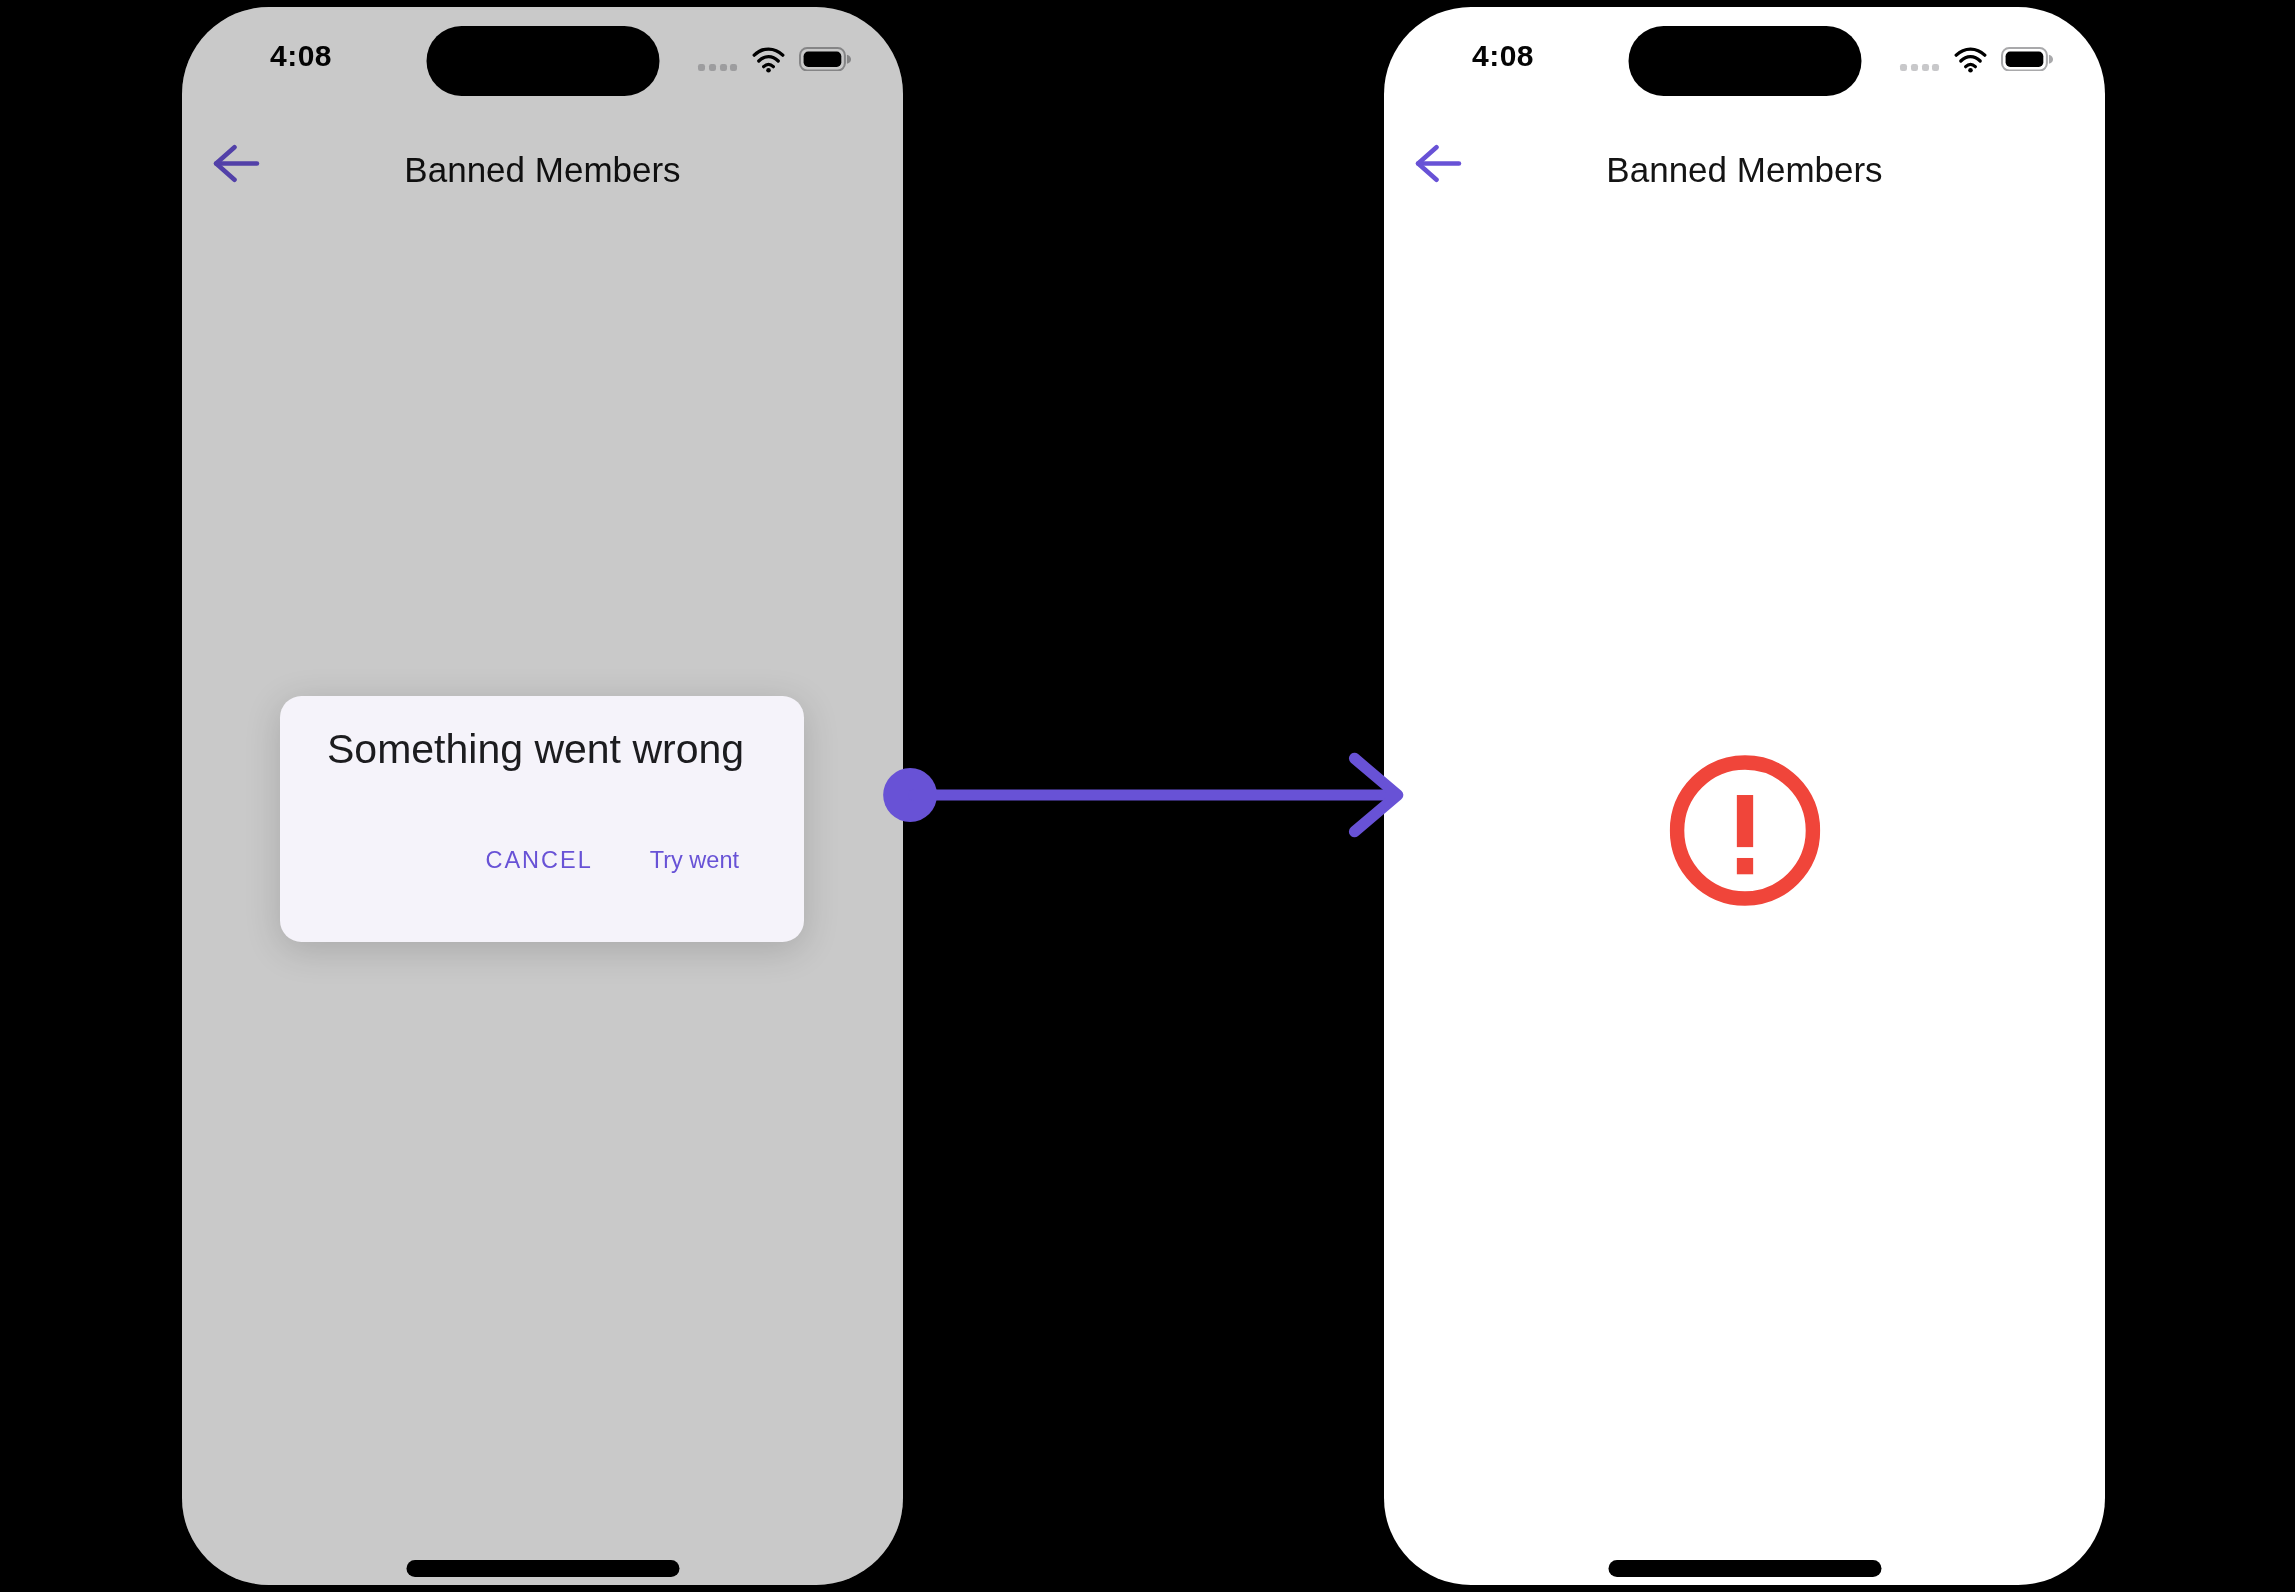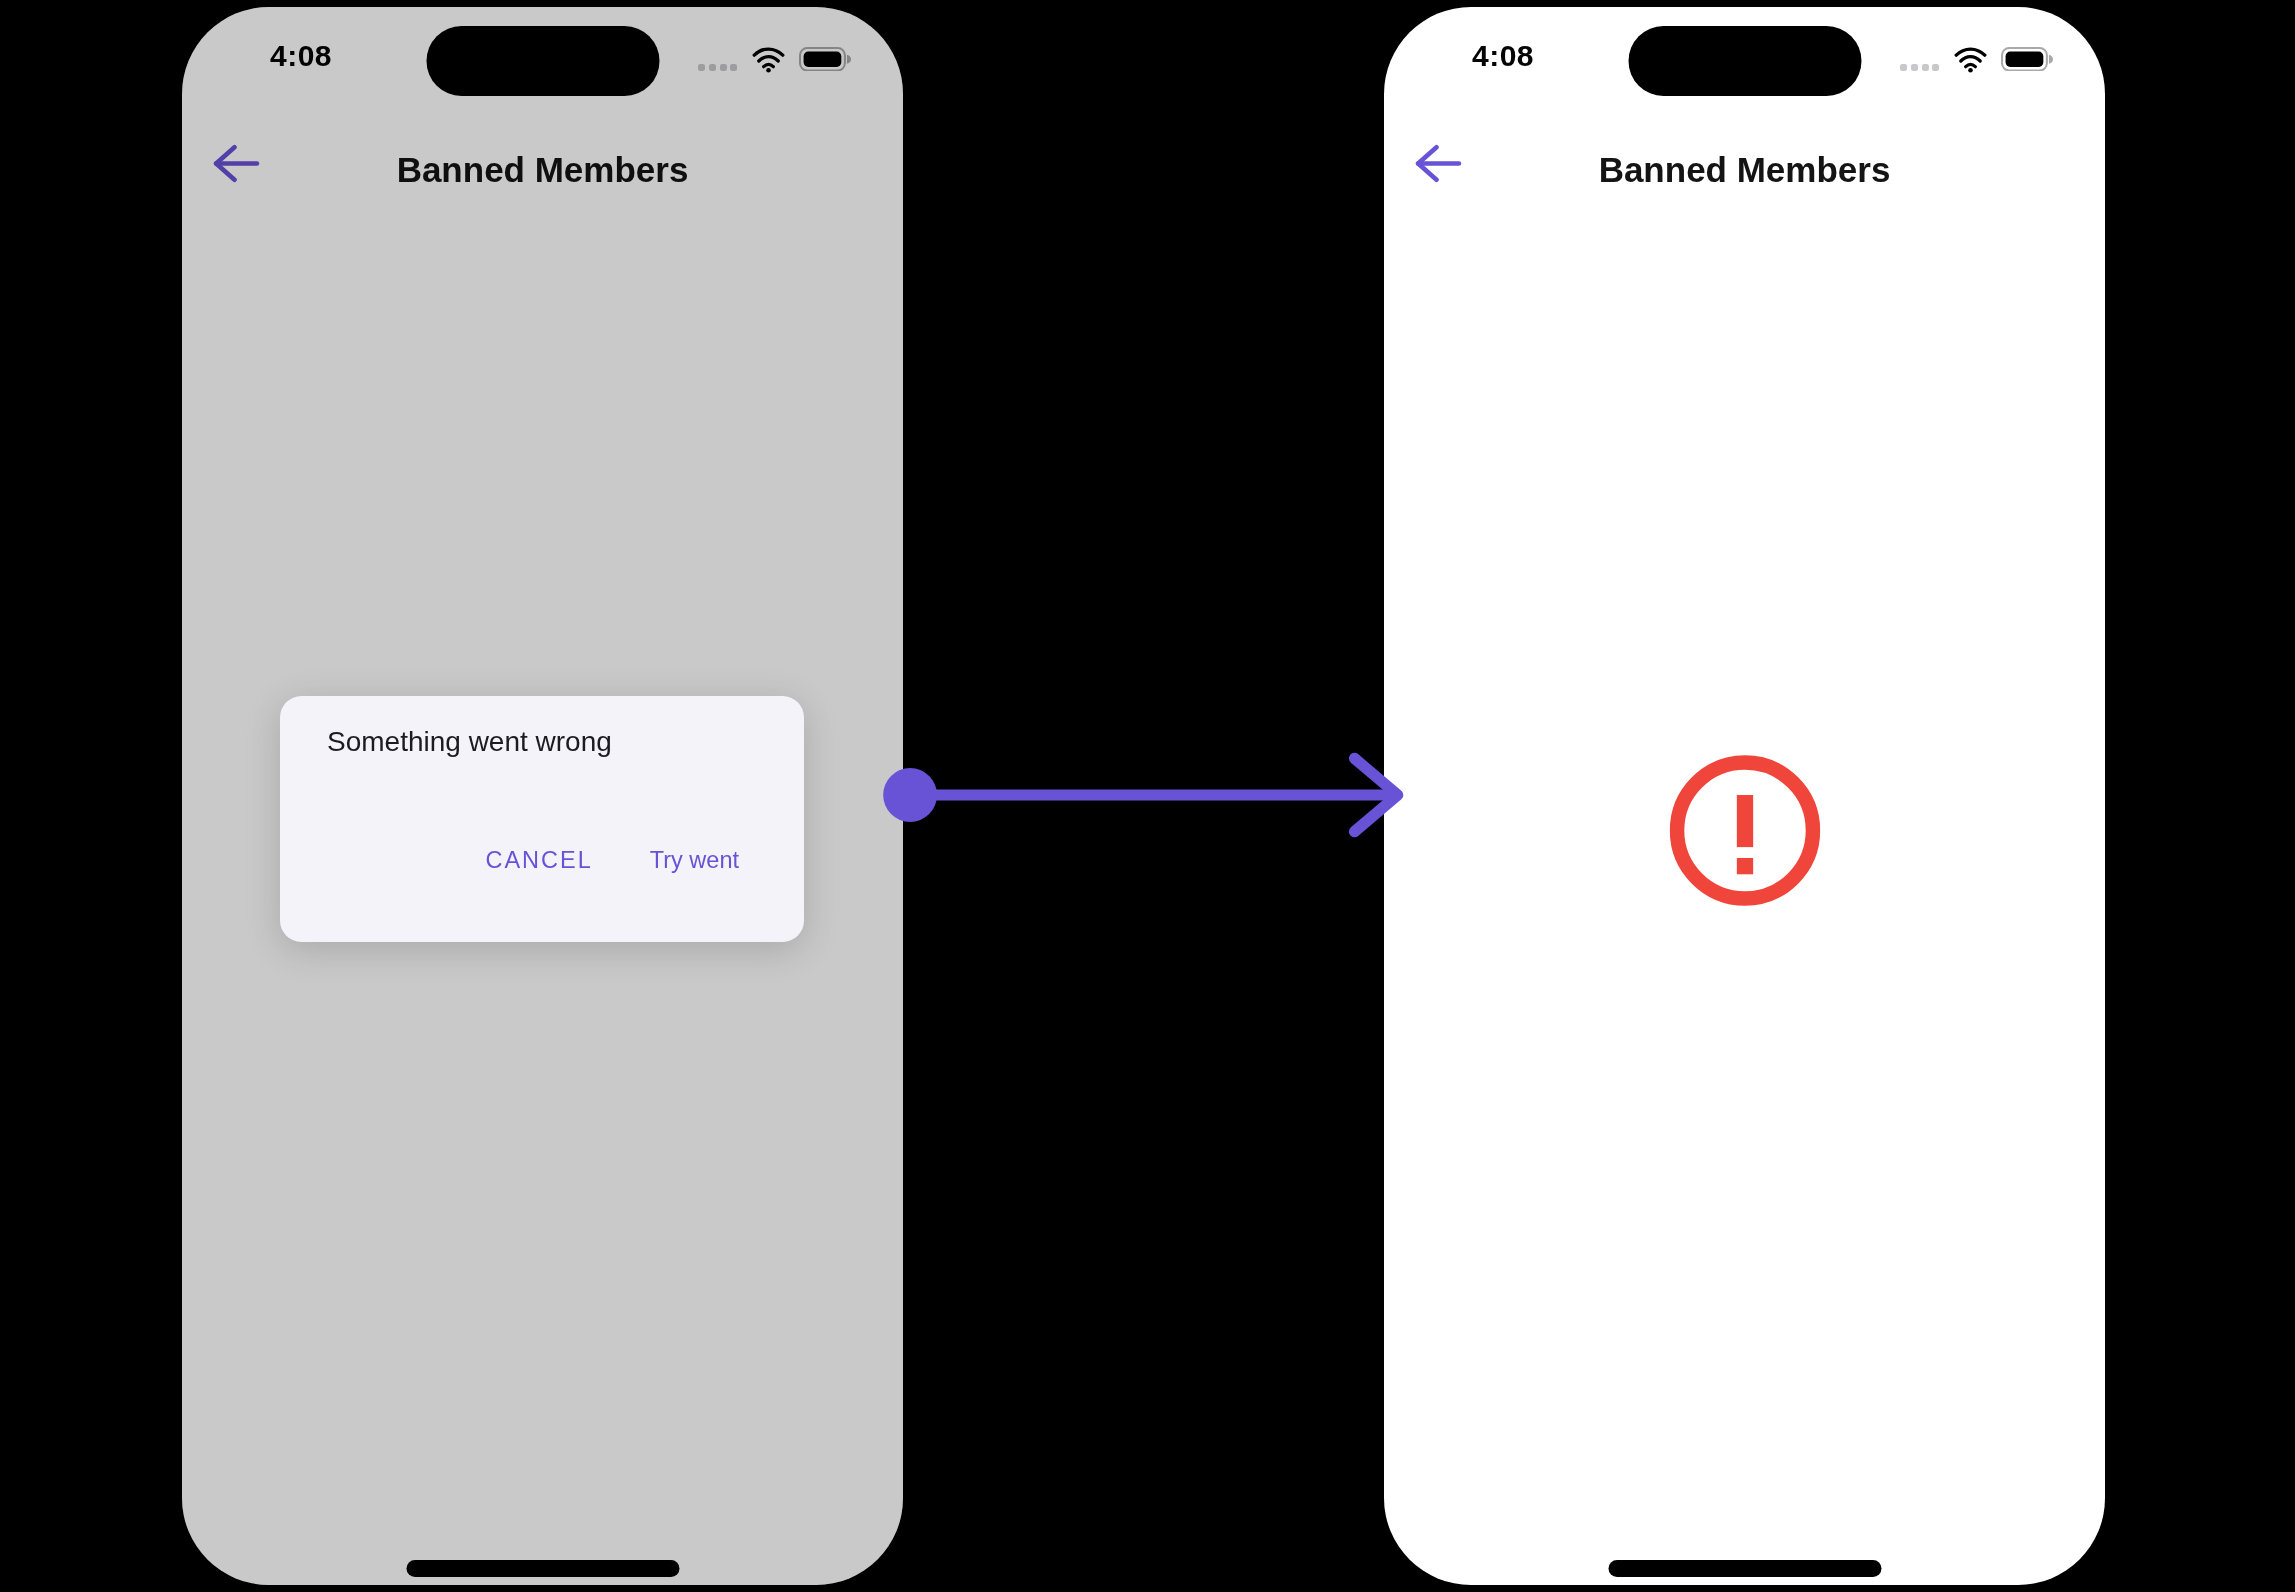--- a/index.html
+++ b/index.html
@@ -19,28 +19,28 @@
           width:233px;height:70px;border-radius:36px;background:#000;}
   .sicons{position:absolute;top:40px;right:52px;display:flex;align-items:flex-end;gap:14.3px;}
   .dots{display:flex;gap:3.6px;margin-bottom:2px;}
   .dots i{display:block;width:7.1px;height:7.1px;border-radius:2.3px;background:var(--status_muted,#C8C8CA);}
   .batt{margin-bottom:1.5px;}
 
   
   .back{position:absolute;left:26.5px;top:137px;width:51px;height:39px;padding:0;margin:0;
         background:transparent;border:none;cursor:pointer;color:var(--accent,#6852D6);}
   .title{position:absolute;left:0;right:0;top:144px;margin:0;text-align:center;
-         font-size:35px;font-weight:700;color:var(--text_primary,#141414);line-height:1.1;}
+         font-size:35px;font-weight:400;color:var(--text_primary,#141414);line-height:1.1;}
 
   
   .scrim{position:absolute;left:0;top:0;right:0;bottom:0;background:var(--scrim,rgba(0,0,0,.21));z-index:5;}
   .dialog{position:absolute;left:98px;top:689px;width:524px;height:246px;z-index:10;
           background:var(--dialog_bg,#F5F3FA);border-radius:21.4px;
           box-shadow:0 7.1px 36px rgba(0,0,0,.16);}
-  .dtitle{position:absolute;left:47px;top:30px;font-size:28px;font-weight:400;
+  .dtitle{position:absolute;left:47px;top:30px;font-size:41px;font-weight:400;
           color:var(--dialog_text,#1C1C1F);line-height:1.15;}
   .dactions{position:absolute;right:65px;bottom:69px;display:flex;gap:57px;align-items:baseline;}
   .dbtn{background:transparent;border:none;padding:0;margin:0;cursor:pointer;
         font-family:inherit;font-size:23.5px;font-weight:500;color:var(--accent,#6852D6);line-height:1;}
   .dbtn--caps{letter-spacing:2px;}
 
   
   .errorwrap{position:absolute;left:0;top:0;right:0;bottom:0;}
   .erricon{position:absolute;left:50%;top:748px;transform:translateX(-50%);
            width:151px;height:151px;color:var(--error,#F0453A);}

